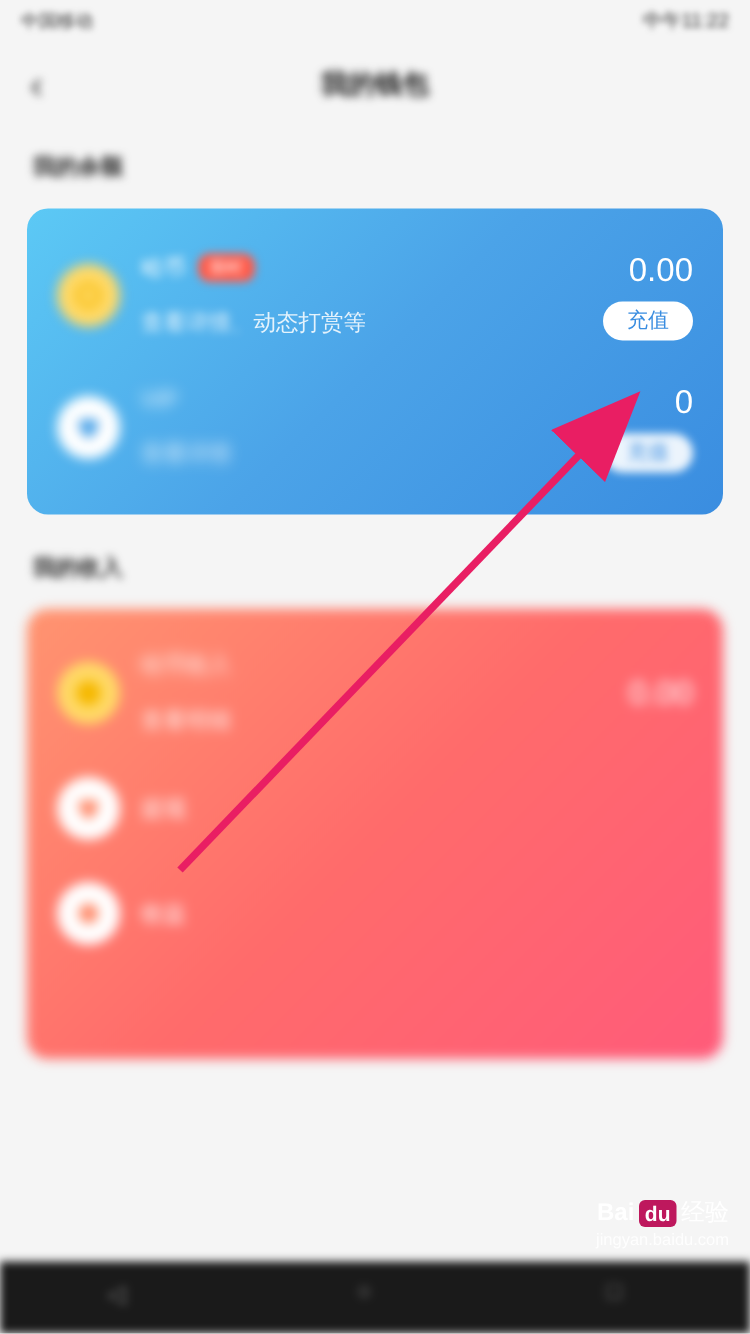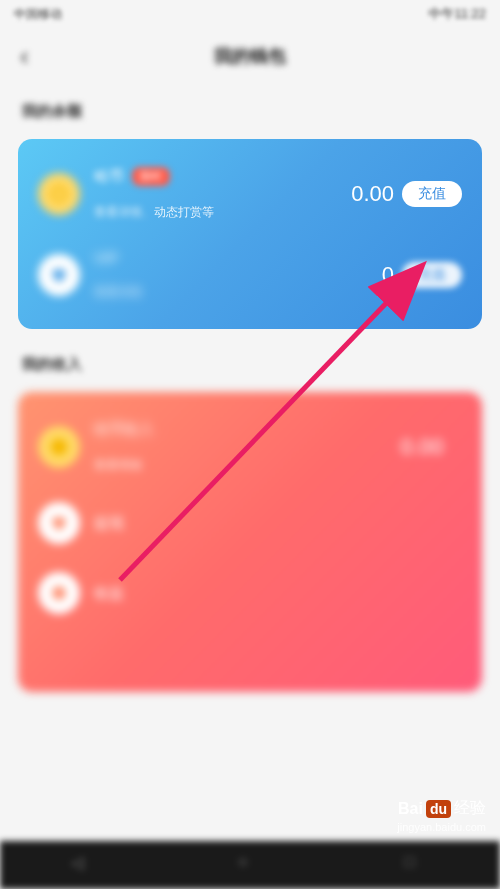--- a/index.html
+++ b/index.html
@@ -117,34 +117,34 @@
       font-size: 15px;
       font-weight: 500;
     }
     .row-badge {
       background: #ff5b4a;
       border-radius: 8px;
       padding: 2px 8px;
       font-size: 11px;
     }
     .row-desc {
-      font-size: 12px;
+      font-size: 15px;
       color: rgba(255,255,255,0.85);
       margin-top: 18px;
     }
     .row-desc-partial-blur .blurred {
       filter: blur(3px);
     }
     .row-desc-full-blur {
       filter: blur(3px);
     }
     .row-right {
       text-align: right;
       display: flex;
-      flex-direction: row;
+      flex-direction: column;
       align-items: flex-end;
       gap: 8px;
       min-width: 80px;
       justify-content: center;
     }
     .row-value {
       font-size: 22px;
       font-weight: 400;
       color: #fff;
     }
@@ -179,21 +179,21 @@
     .watermark-logo {
       display: flex;
       align-items: center;
       gap: 3px;
     }
     .watermark-logo .bai {
       font-size: 16px;
       font-weight: bold;
     }
     .watermark-logo .du {
-      background: #c2410c;
+      background: #be185d;
       color: #fff;
       border-radius: 4px;
       padding: 1px 4px;
       font-size: 14px;
       font-weight: bold;
     }
     .watermark-logo .jy {
       font-size: 16px;
       font-weight: 500;
     }

